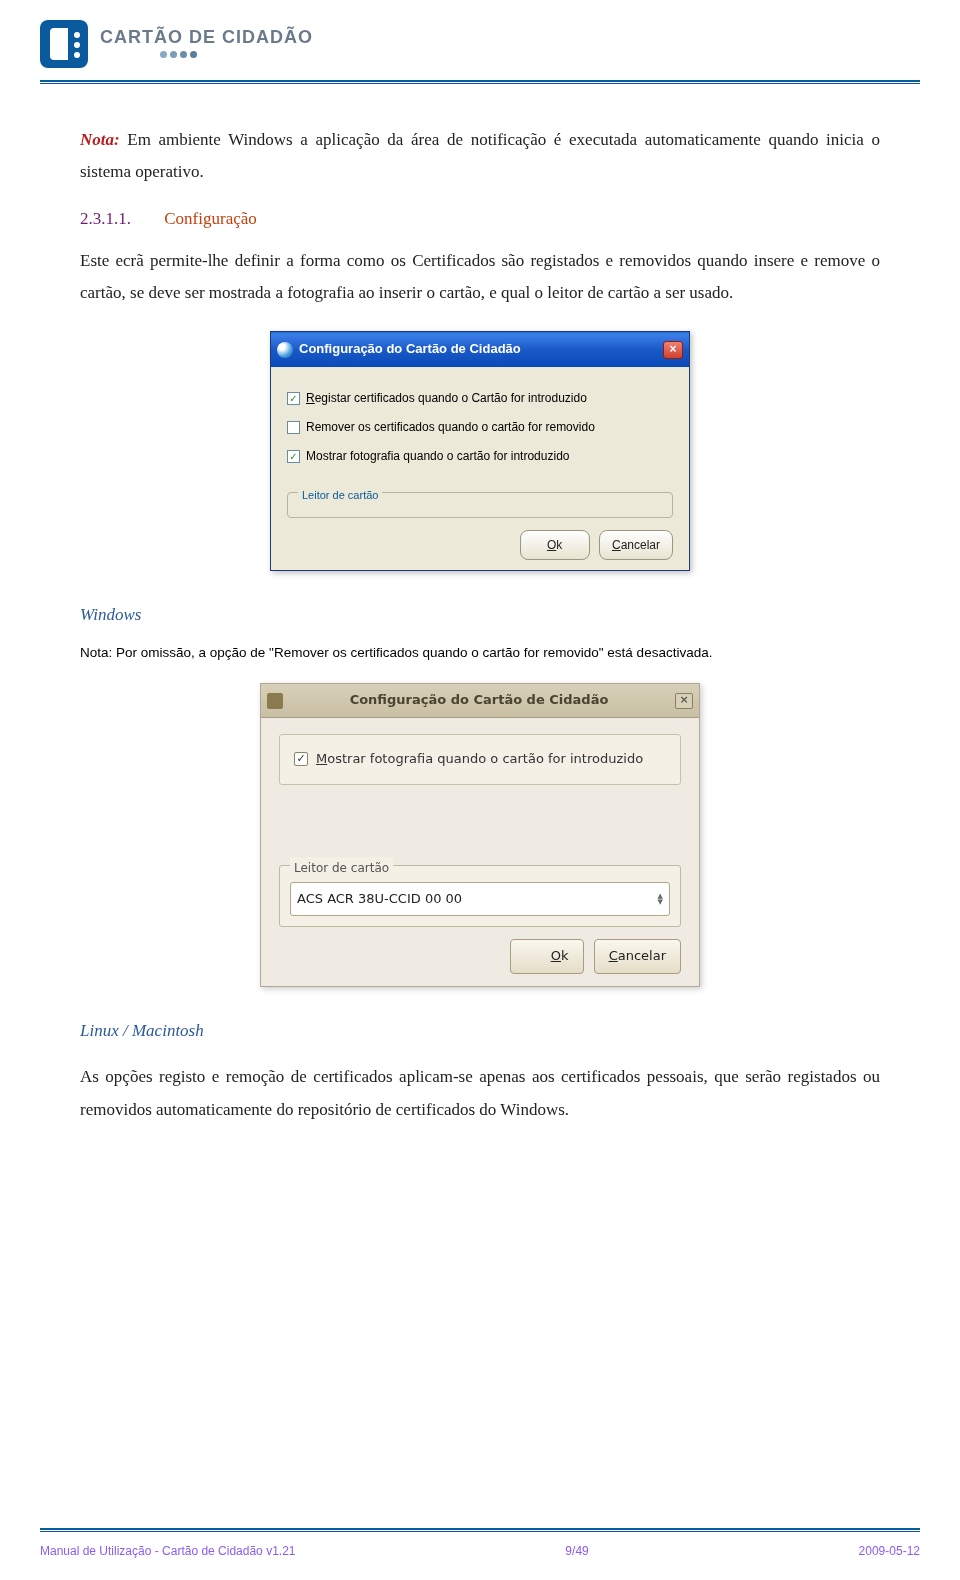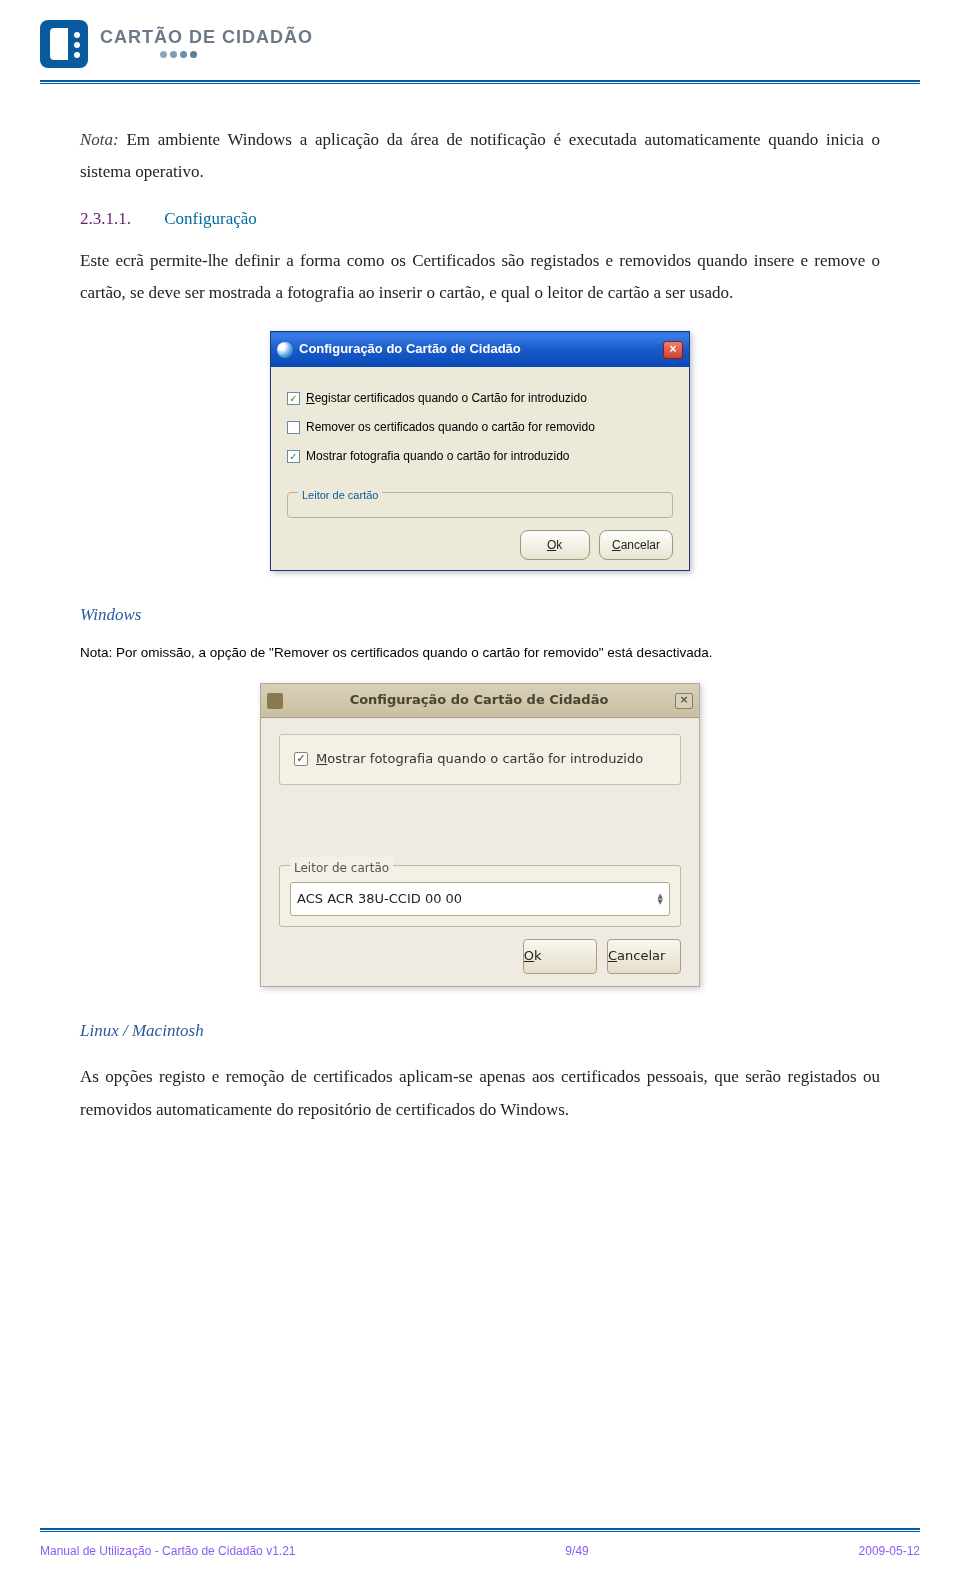--- a/index.html
+++ b/index.html
@@ -66,23 +66,23 @@
     border-bottom: 1px solid #0a5a9e;
     height: 4px;
   }
   .content {
     padding: 40px 80px 0 80px;
     font-size: 17px;
     line-height: 1.9;
     color: #222;
     text-align: justify;
   }
-  .nota-label { color: #404040; font-style: italic; font-weight: normal; }
+  .nota-label { color: #b91c1c; font-style: italic; font-weight: bold; }
   .section-num { color: #701a75; font-family: 'Book Antiqua', Georgia, serif; font-size: 17px; }
-  .section-title { color: #0369a1; font-family: 'Book Antiqua', Georgia, serif; font-size: 17px; }
+  .section-title { color: #c2410c; font-family: 'Book Antiqua', Georgia, serif; font-size: 17px; }
   .section-row { margin-top: 14px; margin-bottom: 10px; }
   .section-row .section-num { display:inline-block; width: 80px; }
   .blue-italic { color: #2a5a9a; font-style: italic; font-family: 'Book Antiqua', Georgia, serif; font-size: 17px; margin-top: 28px; }
   .note-small { font-family: Arial, sans-serif; font-size: 13.5px; color: #000; margin-top: 8px; }
 
   
   .xp-dialog {
     width: 420px;
     margin: 22px auto 10px auto;
     border: 1px solid #1a3a7a;
@@ -249,27 +249,27 @@
     font-size: 13px;
   }
   .gtk-select .updown {
     display: flex; flex-direction: column;
     font-size: 7px; line-height: 6px; color: #666;
   }
   .gtk-buttons { text-align: right; margin-top: 12px; }
   .gtk-btn {
     display: inline-block;
     min-width: 74px;
-    padding: 4px 0;
+    padding: 4px 14px;
     background: linear-gradient(to bottom, #faf7ee, #e4ddc8);
     border: 1px solid #a89d80;
     border-radius: 4px;
     margin-left: 6px;
     font-size: 13px;
-    text-align: left;
+    text-align: right;
   }
 
   .footer-line {
     position: absolute;
     left: 40px; right: 40px;
     bottom: 48px;
     border-top: 2px solid #0a5a9e;
     height: 4px;
     border-bottom: 1px solid #0a5a9e;
   }

